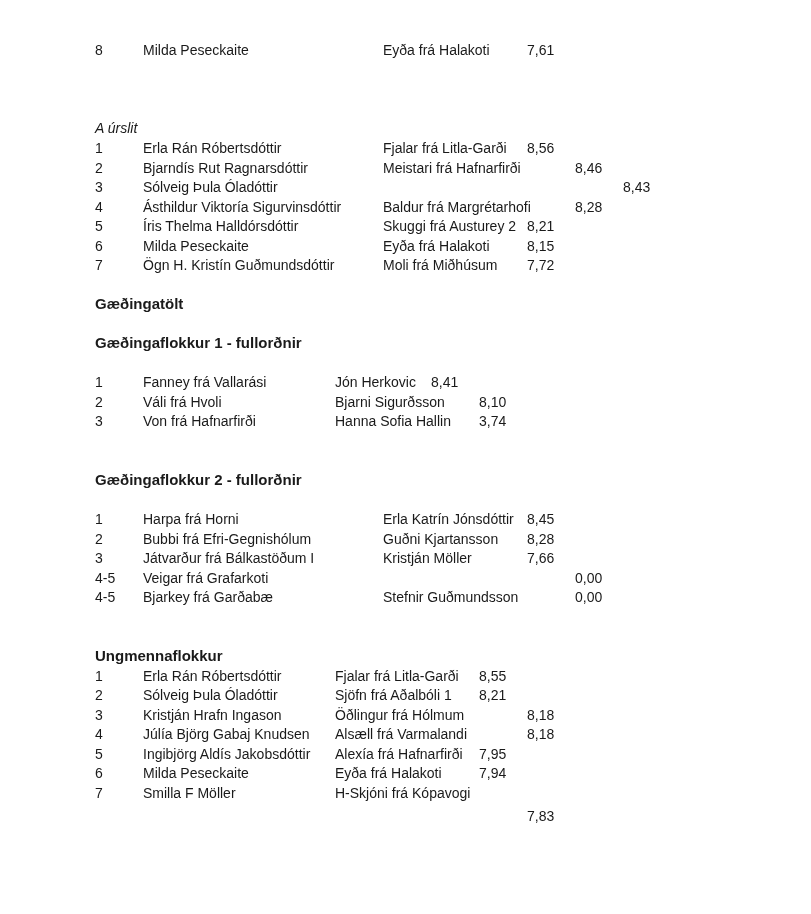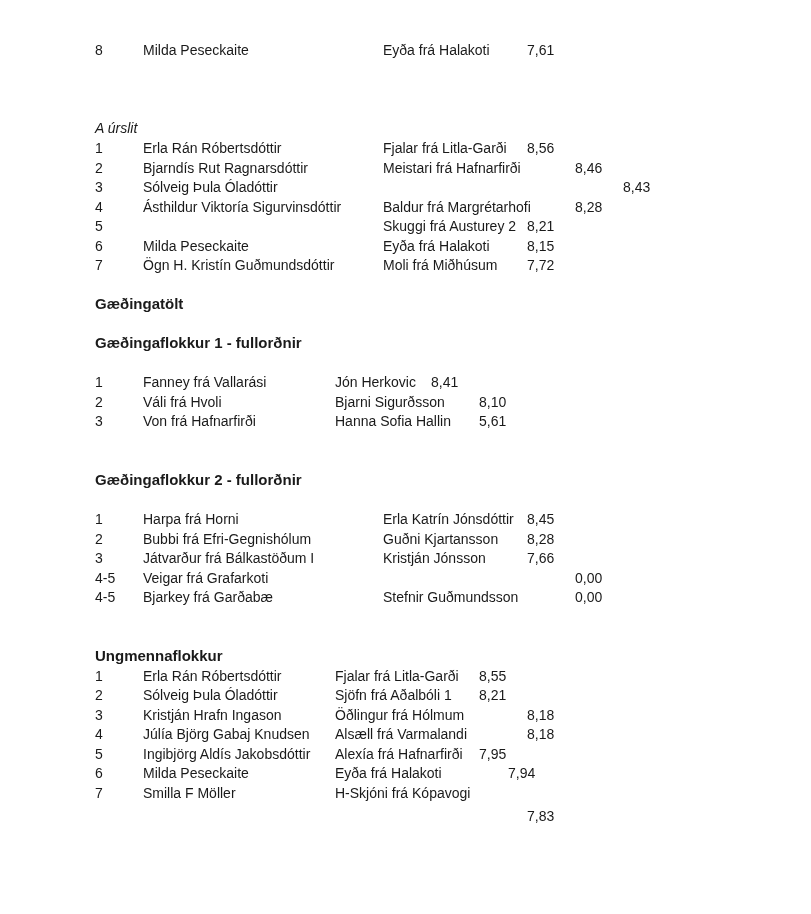--- a/index.html
+++ b/index.html
@@ -68,20 +68,21 @@
       <span class="cell" style="left: 623px;">8,43</span>
     </div>
     <div class="line" style="top: 197.5px;">
       <span class="cell" style="left: 95px;">4</span>
       <span class="cell" style="left: 143px;">Ásthildur Viktoría Sigurvinsdóttir</span>
       <span class="cell" style="left: 383px;">Baldur frá Margrétarhofi</span>
       <span class="cell" style="left: 575px;">8,28</span>
     </div>
     <div class="line" style="top: 217px;">
       <span class="cell" style="left: 95px;">5</span>
+      <span class="cell" style="left: 143px;">Íris Thelma Halldórsdóttir</span>
       <span class="cell" style="left: 383px;">Skuggi frá Austurey 2</span>
       <span class="cell" style="left: 527px;">8,21</span>
     </div>
     <div class="line" style="top: 236.5px;">
       <span class="cell" style="left: 95px;">6</span>
       <span class="cell" style="left: 143px;">Milda Peseckaite</span>
       <span class="cell" style="left: 383px;">Eyða frá Halakoti</span>
       <span class="cell" style="left: 527px;">8,15</span>
     </div>
     <div class="line" style="top: 256px;">
@@ -101,39 +102,39 @@
     <div class="line" style="top: 392.5px;">
       <span class="cell" style="left: 95px;">2</span>
       <span class="cell" style="left: 143px; text-align: right;">Váli frá Hvoli</span>
       <span class="cell" style="left: 335px;">Bjarni Sigurðsson</span>
       <span class="cell" style="left: 479px;">8,10</span>
     </div>
     <div class="line" style="top: 412px;">
       <span class="cell" style="left: 95px;">3</span>
       <span class="cell" style="left: 143px;">Von frá Hafnarfirði</span>
       <span class="cell" style="left: 335px;">Hanna Sofia Hallin</span>
-      <span class="cell" style="left: 479px;">5,61</span>
+      <span class="cell" style="left: 479px;">3,74</span>
     </div>
     <div class="line section-heading" style="top: 470px; left: 95px;">Gæðingaflokkur 2 - fullorðnir</div>
     <div class="line" style="top: 510px;">
       <span class="cell" style="left: 95px;">1</span>
       <span class="cell" style="left: 143px;">Harpa frá Horni</span>
       <span class="cell" style="left: 383px;">Erla Katrín Jónsdóttir</span>
       <span class="cell" style="left: 527px;">8,45</span>
     </div>
     <div class="line" style="top: 529.5px;">
       <span class="cell" style="left: 95px;">2</span>
       <span class="cell" style="left: 143px;">Bubbi frá Efri-Gegnishólum</span>
       <span class="cell" style="left: 383px;">Guðni Kjartansson</span>
       <span class="cell" style="left: 527px;">8,28</span>
     </div>
     <div class="line" style="top: 549px;">
       <span class="cell" style="left: 95px;">3</span>
       <span class="cell" style="left: 143px;">Játvarður frá Bálkastöðum I</span>
-      <span class="cell" style="left: 383px;">Kristján Jónsson</span>
+      <span class="cell" style="left: 383px;">Kristján Möller</span>
       <span class="cell" style="left: 527px;">7,66</span>
     </div>
     <div class="line" style="top: 568.5px;">
       <span class="cell" style="left: 95px;">4-5</span>
       <span class="cell" style="left: 143px;">Veigar frá Grafarkoti</span>
       <span class="cell" style="left: 575px;">0,00</span>
     </div>
     <div class="line" style="top: 588px;">
       <span class="cell" style="left: 95px;">4-5</span>
       <span class="cell" style="left: 143px;">Bjarkey frá Garðabæ</span>
@@ -168,21 +169,21 @@
     <div class="line" style="top: 744.5px;">
       <span class="cell" style="left: 95px;">5</span>
       <span class="cell" style="left: 143px;">Ingibjörg Aldís Jakobsdóttir</span>
       <span class="cell" style="left: 335px;">Alexía frá Hafnarfirði</span>
       <span class="cell" style="left: 479px;">7,95</span>
     </div>
     <div class="line" style="top: 764px;">
       <span class="cell" style="left: 95px;">6</span>
       <span class="cell" style="left: 143px;">Milda Peseckaite</span>
       <span class="cell" style="left: 335px;">Eyða frá Halakoti</span>
-      <span class="cell" style="left: 479px; margin-left: 29px;">7,94</span>
+      <span class="cell" style="left: 479px;">7,94</span>
     </div>
     <div class="line" style="top: 783.5px;">
       <span class="cell" style="left: 95px;">7</span>
       <span class="cell" style="left: 143px;">Smilla F Möller</span>
       <span class="cell" style="left: 335px;">H-Skjóni frá Kópavogi</span>
       <span class="cell" style="left: 527px; margin-top: 23px;">7,83</span>
     </div>
   </div>
 
 </body></html>

